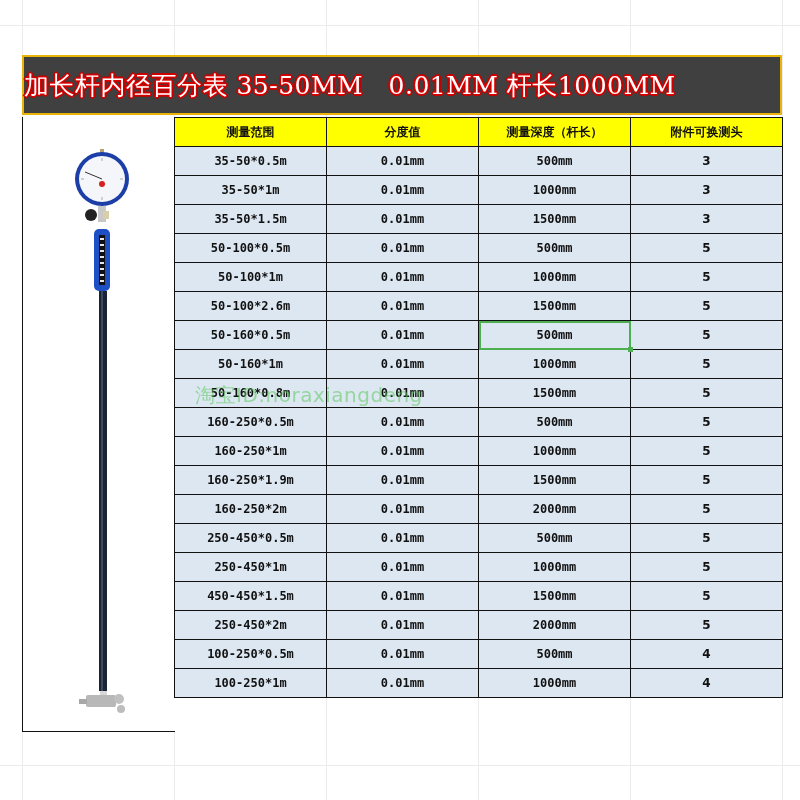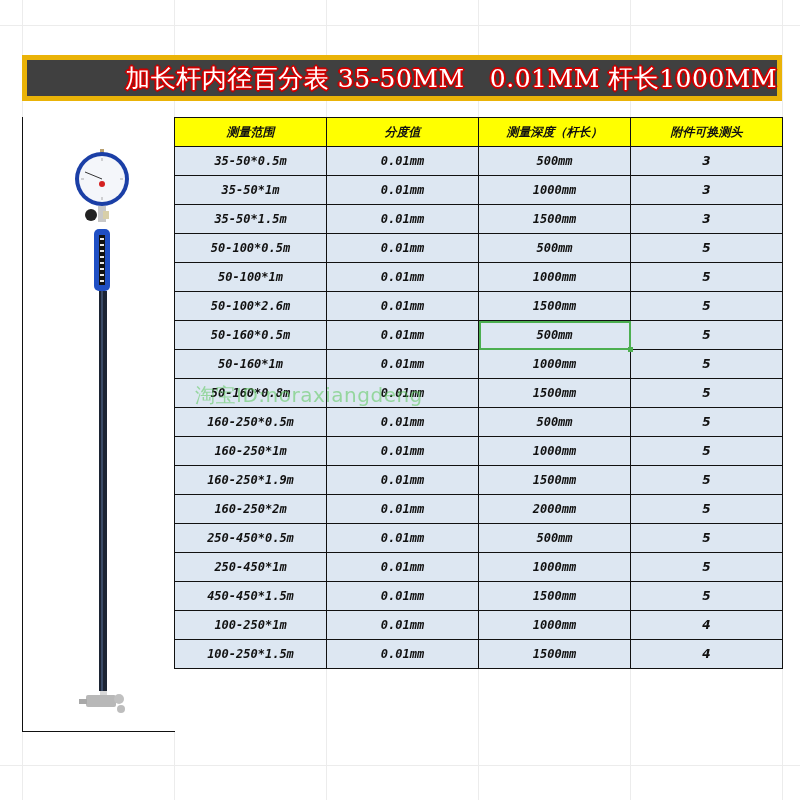--- a/index.html
+++ b/index.html
@@ -5,44 +5,44 @@
   html, body { margin: 0; padding: 0; background: #ffffff; }
   body { width: 800px; height: 800px; position: relative; overflow: hidden;
          font-family: "DejaVu Sans Mono", "Liberation Mono", monospace; }
 
   
   .bg-grid { position: absolute; inset: 0; pointer-events: none; }
   .bg-grid .vl { position: absolute; top: 0; bottom: 0; width: 1px; background: #ececec; }
   .bg-grid .hl { position: absolute; left: 0; right: 0; height: 1px; background: #ececec; }
 
   .title-band {
-    position: absolute; left: 22px; top: 55px; width: 760px; height: 46px;
-    background: #404040; border: 5px solid #eab308;
+    position: absolute; left: 22px; top: 55px; width: 760px; height: 60px;
+    background: #404040; border: 2px solid #eab308;
     box-sizing: border-box;
-    display: flex; align-items: center; justify-content: flex-end;
+    display: flex; align-items: center; justify-content: flex-start;
   }
   .title-text {
     font-family: "DejaVu Serif", "Liberation Serif", serif;
     font-size: 25px; color: #ffffff; letter-spacing: 0.5px;
     text-shadow:
       0 0 2px #e00000, 0 0 2px #e00000, 1px 1px 0 #d00000, -1px -1px 0 #d00000,
       1px -1px 0 #d00000, -1px 1px 0 #d00000, 2px 0 0 #c00000, -2px 0 0 #c00000,
       0 2px 0 #c00000, 0 -2px 0 #c00000;
     white-space: pre;
   }
 
   .image-cell {
     position: absolute; left: 22px; top: 117px; width: 153px; height: 615px;
     background: #ffffff; border-left: 1px solid #111; border-bottom: 1px solid #111;
     box-sizing: border-box;
   }
 
   .spec-table {
     position: absolute; left: 174px; top: 117px; width: 608px;
-    border-collapse: collapse; table-layout: fixed; font-style: italic;
+    border-collapse: collapse; table-layout: fixed;
   }
   .spec-table th, .spec-table td {
     border: 1px solid #111; text-align: center; padding: 0;
     font-size: 12px; font-weight: bold; color: #111;
   }
   .spec-table th {
     background: #ffff00; height: 28px;
     font-family: "DejaVu Sans", "Liberation Sans", sans-serif; font-size: 12px;
   }
   .spec-table td { background: #dde7f2; height: 28px; }
@@ -228,27 +228,33 @@
         <td>1000mm</td>
         <td class="num">5</td>
       </tr>
       <tr>
         <td>450-450*1.5m</td>
         <td>0.01mm</td>
         <td>1500mm</td>
         <td class="num">5</td>
       </tr>
       <tr>
+        <td>250-450*2m</td>
+        <td>0.01mm</td>
+        <td>2000mm</td>
+        <td class="num">5</td>
+      </tr>
+      <tr>
+        <td>100-250*0.5m</td>
+        <td>0.01mm</td>
+        <td>500mm</td>
+        <td class="num">4</td>
+      </tr>
+      <tr>
         <td>100-250*1m</td>
         <td>0.01mm</td>
         <td>1000mm</td>
-        <td class="num">4</td>
-      </tr>
-      <tr>
-        <td>100-250*1.5m</td>
-        <td>0.01mm</td>
-        <td>1500mm</td>
         <td class="num">4</td>
       </tr>
     </tbody>
 </table>
 
 <div class="watermark">淘宝ID:noraxiangdeng</div>
 
 </body></html>

